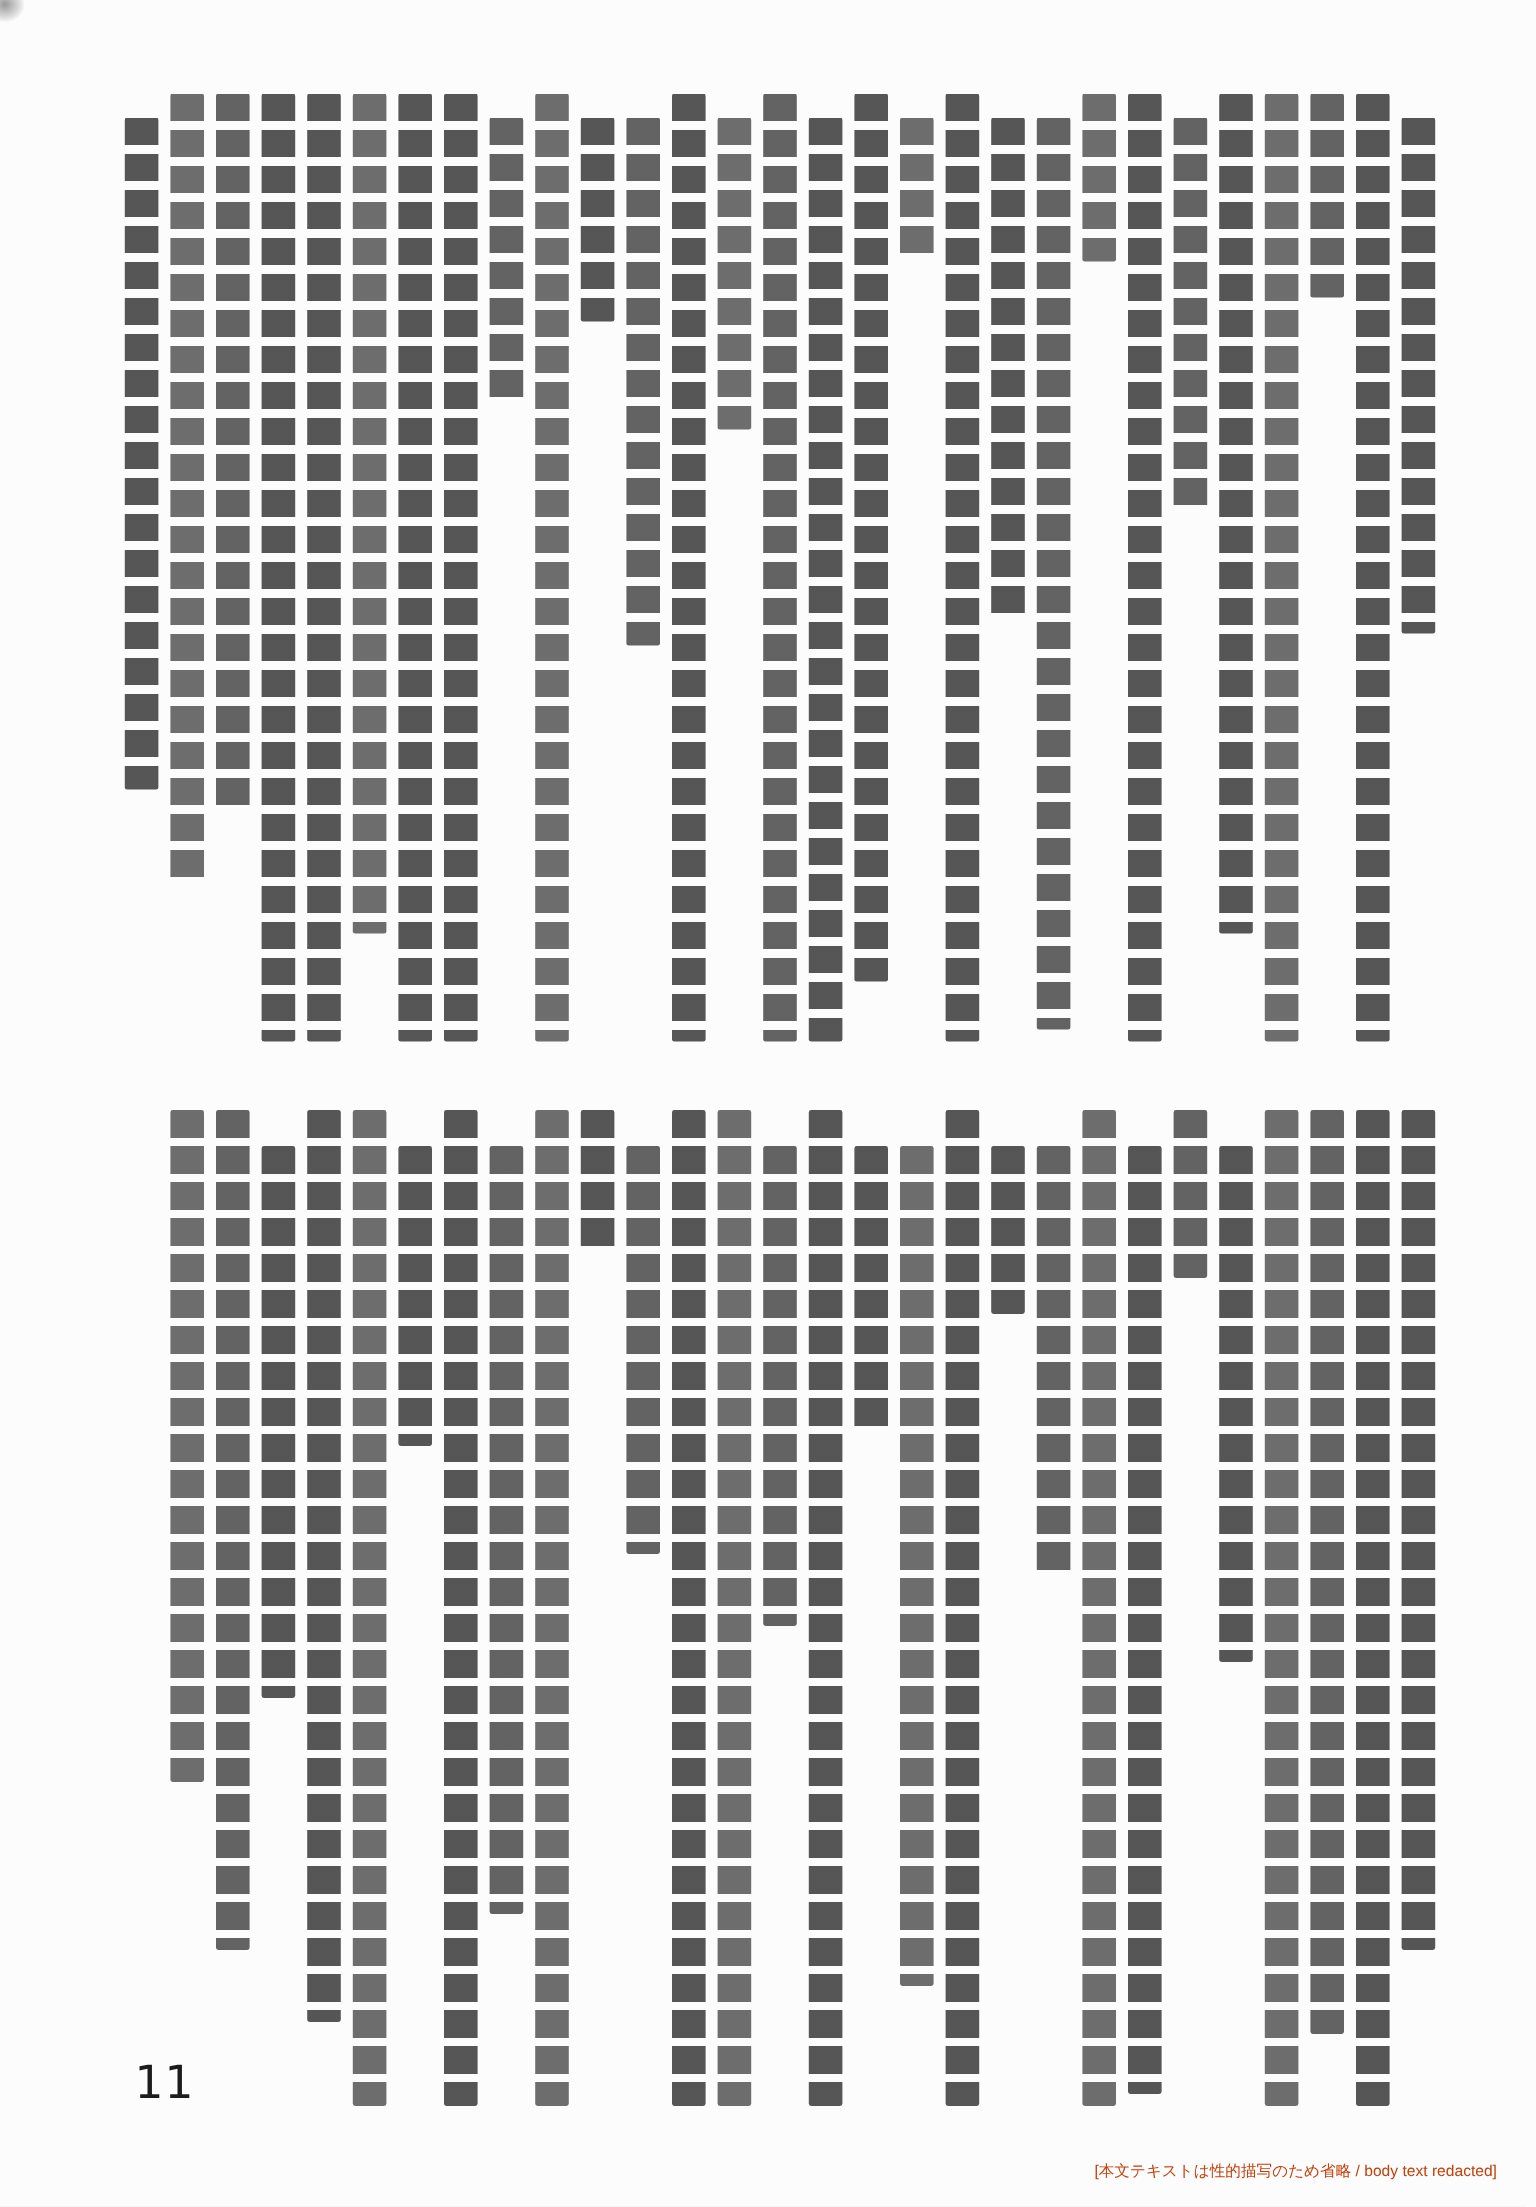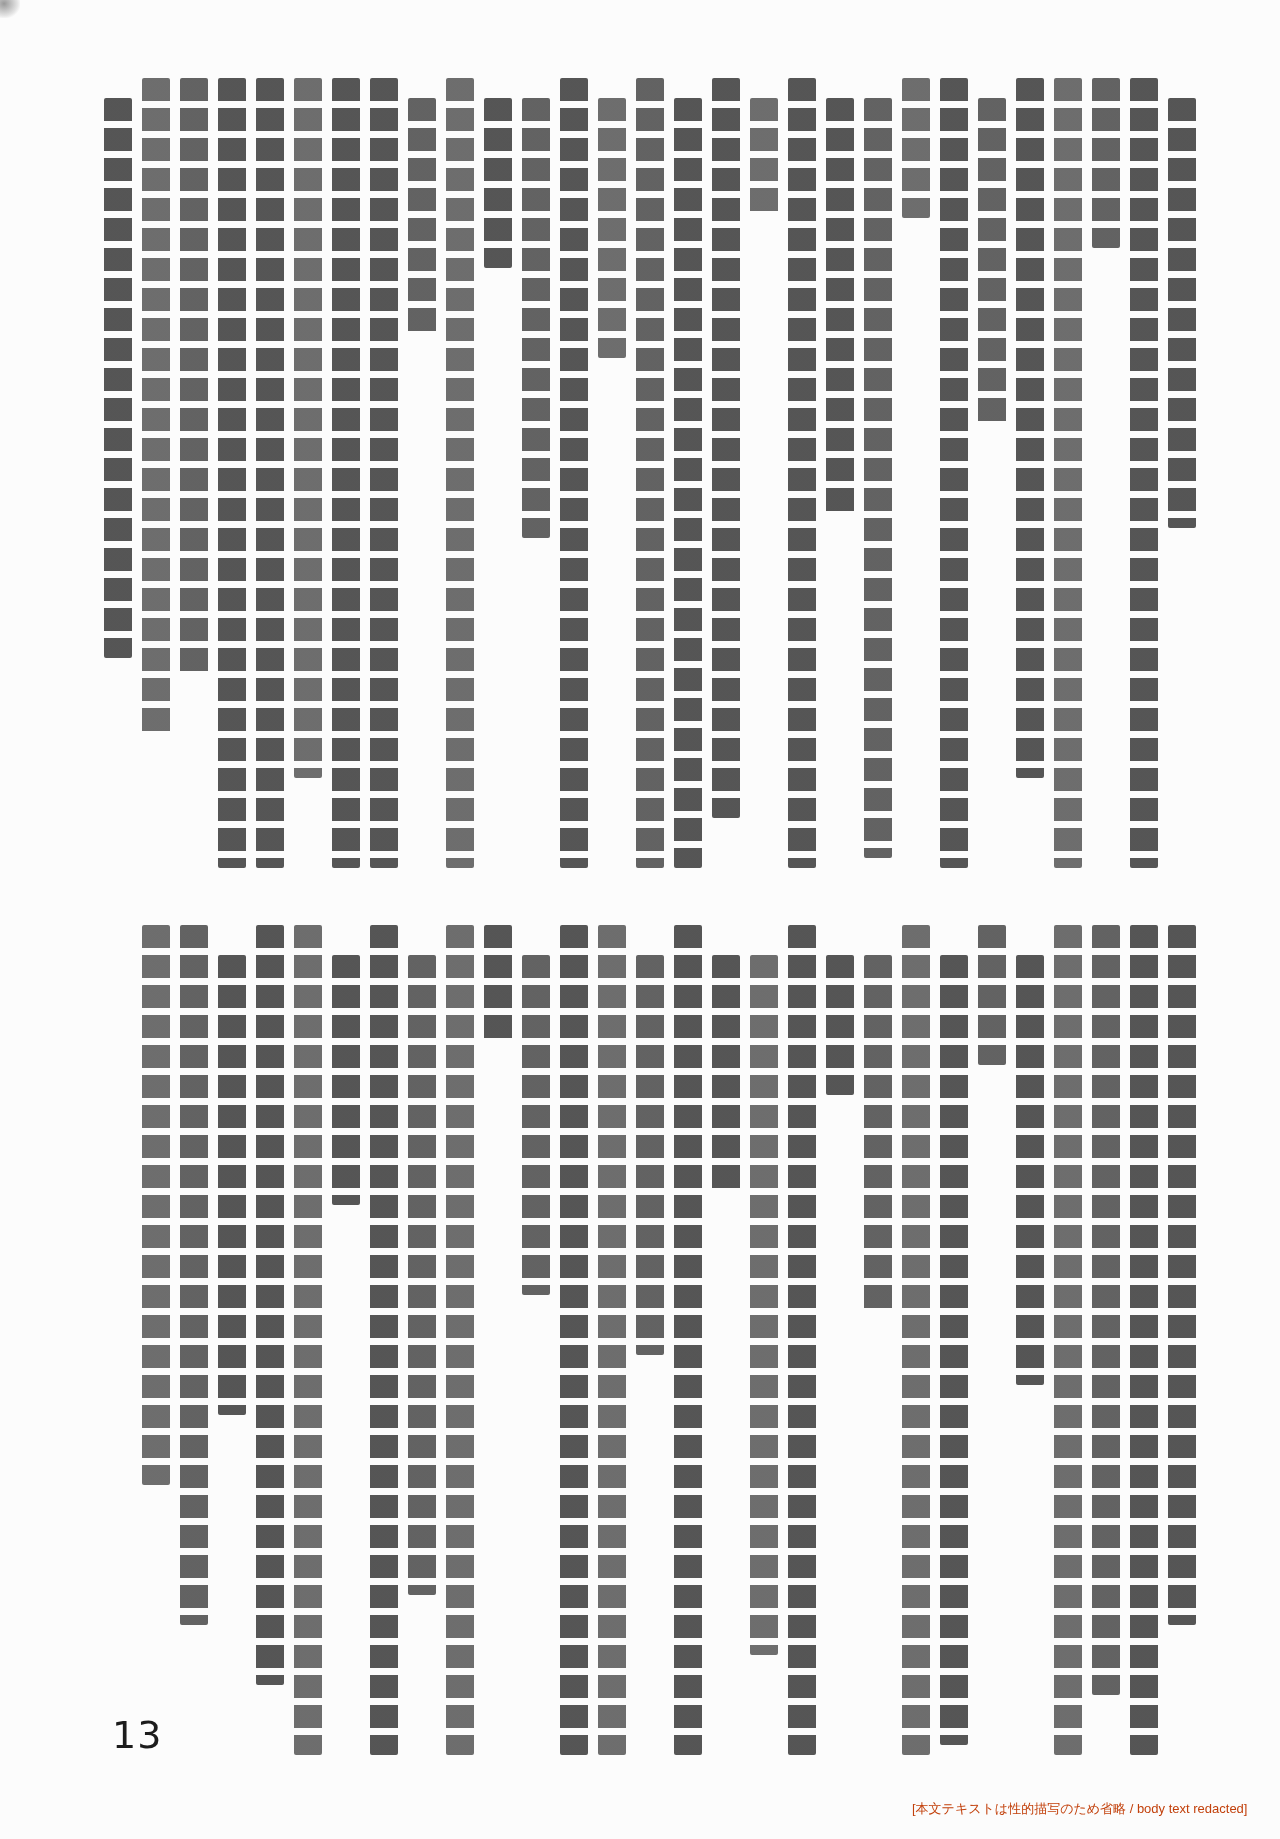--- a/index.html
+++ b/index.html
@@ -125,17 +125,17 @@
       <div class="text-col" style="right: 760px; top: 30px; height: 640px; width: 28px;"></div>
       <div class="text-col" style="right: 798px; top: 0px; height: 830px; width: 28px;"></div>
       <div class="text-col" style="right: 836px; top: 30px; height: 250px; width: 28px;"></div>
       <div class="text-col" style="right: 874px; top: 0px; height: 830px; width: 28px;"></div>
       <div class="text-col" style="right: 912px; top: 0px; height: 760px; width: 28px;"></div>
       <div class="text-col" style="right: 950px; top: 30px; height: 460px; width: 28px;"></div>
       <div class="text-col" style="right: 988px; top: 0px; height: 700px; width: 28px;"></div>
       <div class="text-col" style="right: 1026px; top: 0px; height: 560px; width: 28px;"></div>
     </div>
 
-  <div class="page-number">13</div>
+  <div class="page-number">11</div>
 
   <div class="redaction-note">[本文テキストは性的描写のため省略 / body text redacted]</div>
 
 </div>
 
 </body></html>

